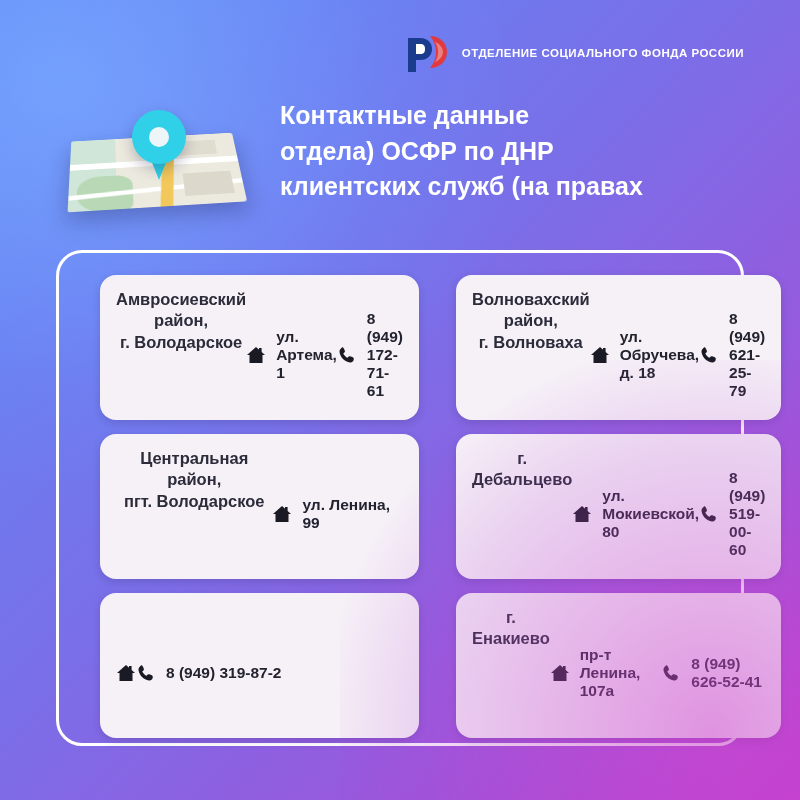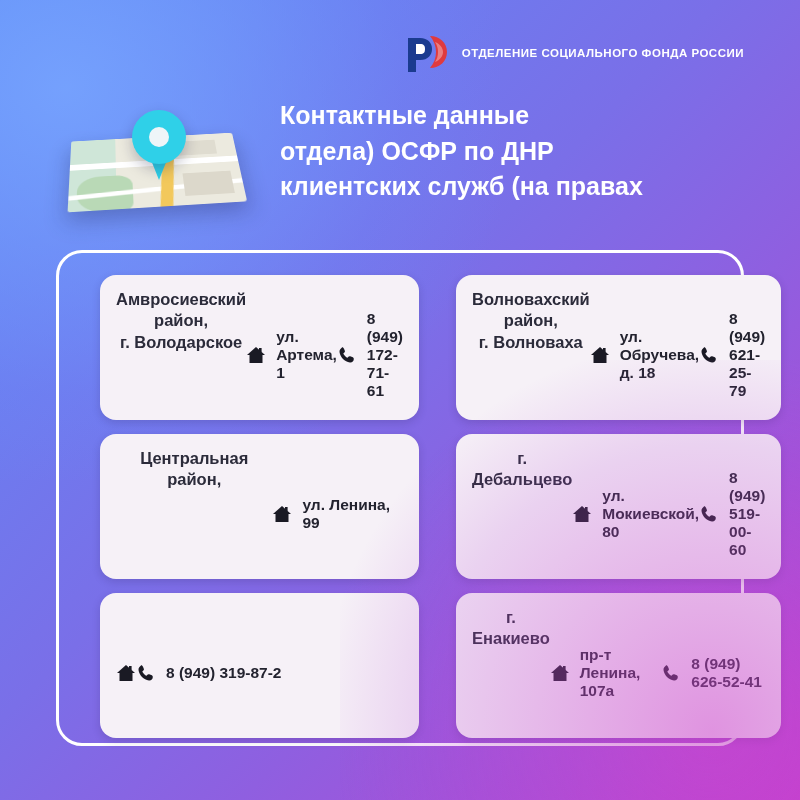--- a/index.html
+++ b/index.html
@@ -321,20 +321,21 @@
               <path d="M5.2 2.2 C6.1 2.2 6.6 2.8 7 3.8 L7.8 5.8 C8.1 6.6 7.9 7.1 7.3 7.6 L6.3 8.4 C6.9 10 9 12.1 10.6 12.8 L11.4 11.8 C11.9 11.2 12.4 11 13.2 11.3 L15.2 12.1 C16.2 12.5 16.8 13 16.8 13.9 C16.8 16 15 17.8 13 17.5 C7.6 16.7 3.3 12.4 2.5 7 C2.2 5 4 3.2 5.2 2.2 Z" fill="#1a1a24"></path>
             </svg>
           </span>
           <span class="txt">8 (949) 621-25-79</span>
         </div>
       </div>
 
       <div class="office">
         <div class="office-name">
           <span class="ln">Центральная район,</span>
+          <span class="ln">пгт. Володарское</span>
         </div>
         <div class="row">
           <span class="ic">
             <svg width="20" height="20" viewBox="0 0 20 20" xmlns="http://www.w3.org/2000/svg">
               <path d="M10 2 L19 10 L16.5 10 L16.5 18 L3.5 18 L3.5 10 L1 10 Z" fill="#1a1a24"></path>
               <rect x="13" y="3" width="2.6" height="4" fill="#1a1a24"></rect>
             </svg>
           </span>
           <span class="txt">ул. Ленина, 99</span>
         </div>

